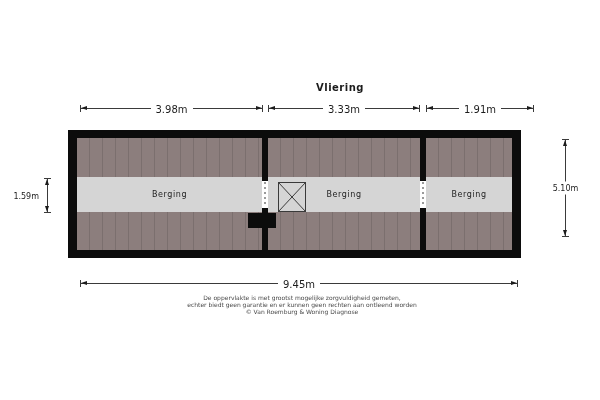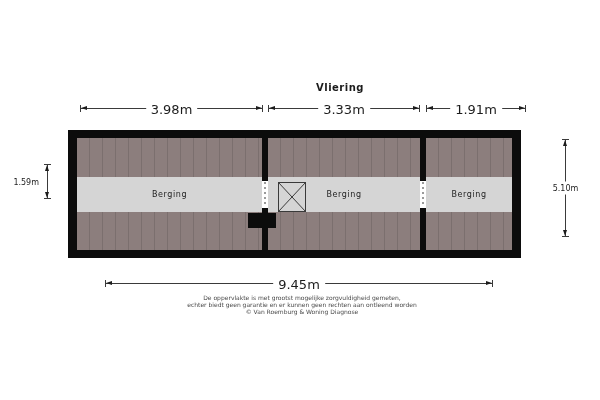--- a/index.html
+++ b/index.html
@@ -19,21 +19,21 @@
   .hdim { position:absolute; height:9px; }
   .hdim .dline { position:absolute; left:0; right:0; top:4px; height:1px; background:#3a3a3a; }
   .hdim .tick  { position:absolute; top:1px; width:1px; height:7px; background:#3a3a3a; }
   .hdim .tick.tl { left:0; } .hdim .tick.tr { right:0; }
   .hdim .ah { position:absolute; top:2px; width:0; height:0;
     border-top:2.5px solid transparent; border-bottom:2.5px solid transparent; }
   .hdim .ah.al { left:1px;  border-right:6px solid #1c1c1c; }
   .hdim .ah.ar { right:1px; border-left:6px solid #1c1c1c; }
   .hdim .dlabel {
     position:absolute; left:50%; top:50%; transform:translate(-50%,-50%);
-    background:#ffffff; padding:0 5px; font-size:13px; color:#1c1c1c; white-space:nowrap;
+    background:#ffffff; padding:0 5px; font-size:10px; color:#1c1c1c; white-space:nowrap;
   }
   .vdim { position:absolute; width:9px; }
   .vdim .dline { position:absolute; top:0; bottom:0; left:4px; width:1px; background:#3a3a3a; }
   .vdim .tick  { position:absolute; left:1px; height:1px; width:7px; background:#3a3a3a; }
   .vdim .tick.tt { top:0; } .vdim .tick.tb { bottom:0; }
   .vdim .ah { position:absolute; left:2px; width:0; height:0;
     border-left:2.5px solid transparent; border-right:2.5px solid transparent; }
   .vdim .ah.au { top:1px;    border-bottom:6px solid #1c1c1c; }
   .vdim .ah.ad { bottom:1px; border-top:6px solid #1c1c1c; }
   .vdim .dlabel {
@@ -93,48 +93,48 @@
     <span class="dlabel">3.98m</span>
   </div>
   <div class="hdim" style="left:268px; top:104px; width:152px;">
     <span class="dline"></span>
     <span class="tick tl"></span>
     <span class="tick tr"></span>
     <span class="ah al"></span>
     <span class="ah ar"></span>
     <span class="dlabel">3.33m</span>
   </div>
-  <div class="hdim" style="left:426px; top:104px; width:100px;">
+  <div class="hdim" style="left:426px; top:104px; width:108px;">
     <span class="dline"></span>
     <span class="tick tl"></span>
     <span class="tick tr"></span>
     <span class="ah al"></span>
     <span class="ah ar"></span>
     <span class="dlabel">1.91m</span>
   </div>
 
-  <div class="vdim" style="left:43px; top:164px; height:35px;">
+  <div class="vdim" style="left:43px; top:178px; height:35px;">
     <span class="dline"></span>
     <span class="tick tt"></span>
     <span class="tick tb"></span>
     <span class="ah au"></span>
     <span class="ah ad"></span>
     <span class="dlabel outside">1.59m</span>
   </div>
 
   <div class="vdim" style="left:561px; top:139px; height:98px;">
     <span class="dline"></span>
     <span class="tick tt"></span>
     <span class="tick tb"></span>
     <span class="ah au"></span>
     <span class="ah ad"></span>
     <span class="dlabel">5.10m</span>
   </div>
 
-  <div class="hdim" style="left:80px; top:279px; width:388px;margin-left:25px;">
+  <div class="hdim" style="left:80px; top:279px; width:438px;">
     <span class="dline"></span>
     <span class="tick tl"></span>
     <span class="tick tr"></span>
     <span class="ah al"></span>
     <span class="ah ar"></span>
     <span class="dlabel">9.45m</span>
   </div>
 
   <div class="plan">
 

